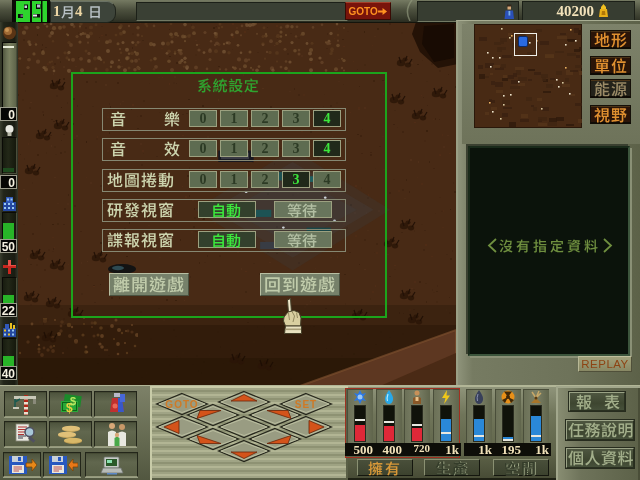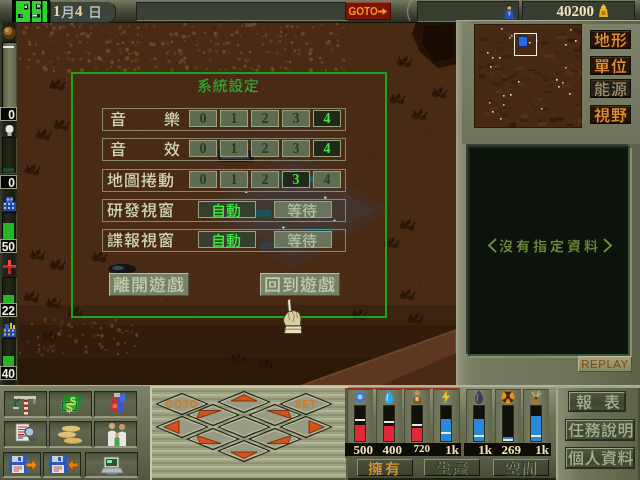--- a/index.html
+++ b/index.html
@@ -2090,21 +2090,21 @@
 <div class="abs" style="left:495px;top:389px;width:26px;height:66px;background:linear-gradient(90deg,#6a6f56,#7b8066 50%,#60654c);box-shadow:inset 1px 1px 0 #4a4e3a"></div>
     <svg class="abs" style="left:501px;top:390px" width="14" height="14" viewBox="0 0 14 14">
       <circle cx="7" cy="7" r="6.5" fill="#e89018"></circle>
       <circle cx="7" cy="7" r="2" fill="#402808"></circle>
       <path d="M7 7 L3 1.5 L11 1.5 Z M7 7 L1 10 L4 13 Z M7 7 L13 10 L10 13 Z" fill="#402808"></path>
     </svg>
     <div class="abs" style="left:502px;top:405px;width:12px;height:37px;background:#10120a;border:1px solid #2a2c20;box-sizing:border-box"></div>
     <div class="abs" style="left:503px;top:437px;width:10px;height:4px;background:#2a88d8"></div>
     <div class="abs" style="left:503px;top:439px;width:10px;height:2px;background:#e8e8e0"></div>
     <div class="abs" style="left:493px;top:443px;width:30px;height:13px;background:#0d0d08"></div>
-    <div class="abs num" style="left:493px;top:442px;width:28px;text-align:right;font-size:13px">269</div>
+    <div class="abs num" style="left:493px;top:442px;width:28px;text-align:right;font-size:13px">195</div>
 
 <div class="abs" style="left:523px;top:389px;width:26px;height:66px;background:linear-gradient(90deg,#6a6f56,#7b8066 50%,#60654c);box-shadow:inset 1px 1px 0 #4a4e3a"></div>
     <svg class="abs" style="left:529px;top:390px" width="14" height="14" viewBox="0 0 14 14">
       <path d="M2 13 L7 8 L12 13 Z" fill="#a8762a"></path>
       <path d="M7 8 L3 2 M7 8 L12 3 M7 8 L10 1" stroke="#c8a868" stroke-width="1.5"></path>
       <circle cx="7" cy="8" r="1.5" fill="#5a3a12"></circle>
     </svg>
     <div class="abs" style="left:530px;top:405px;width:12px;height:37px;background:#10120a;border:1px solid #2a2c20;box-sizing:border-box"></div>
     <div class="abs" style="left:531px;top:416px;width:10px;height:25px;background:#2a88d8"></div>
     <div class="abs" style="left:531px;top:435px;width:10px;height:2px;background:#e8e8e0"></div>

